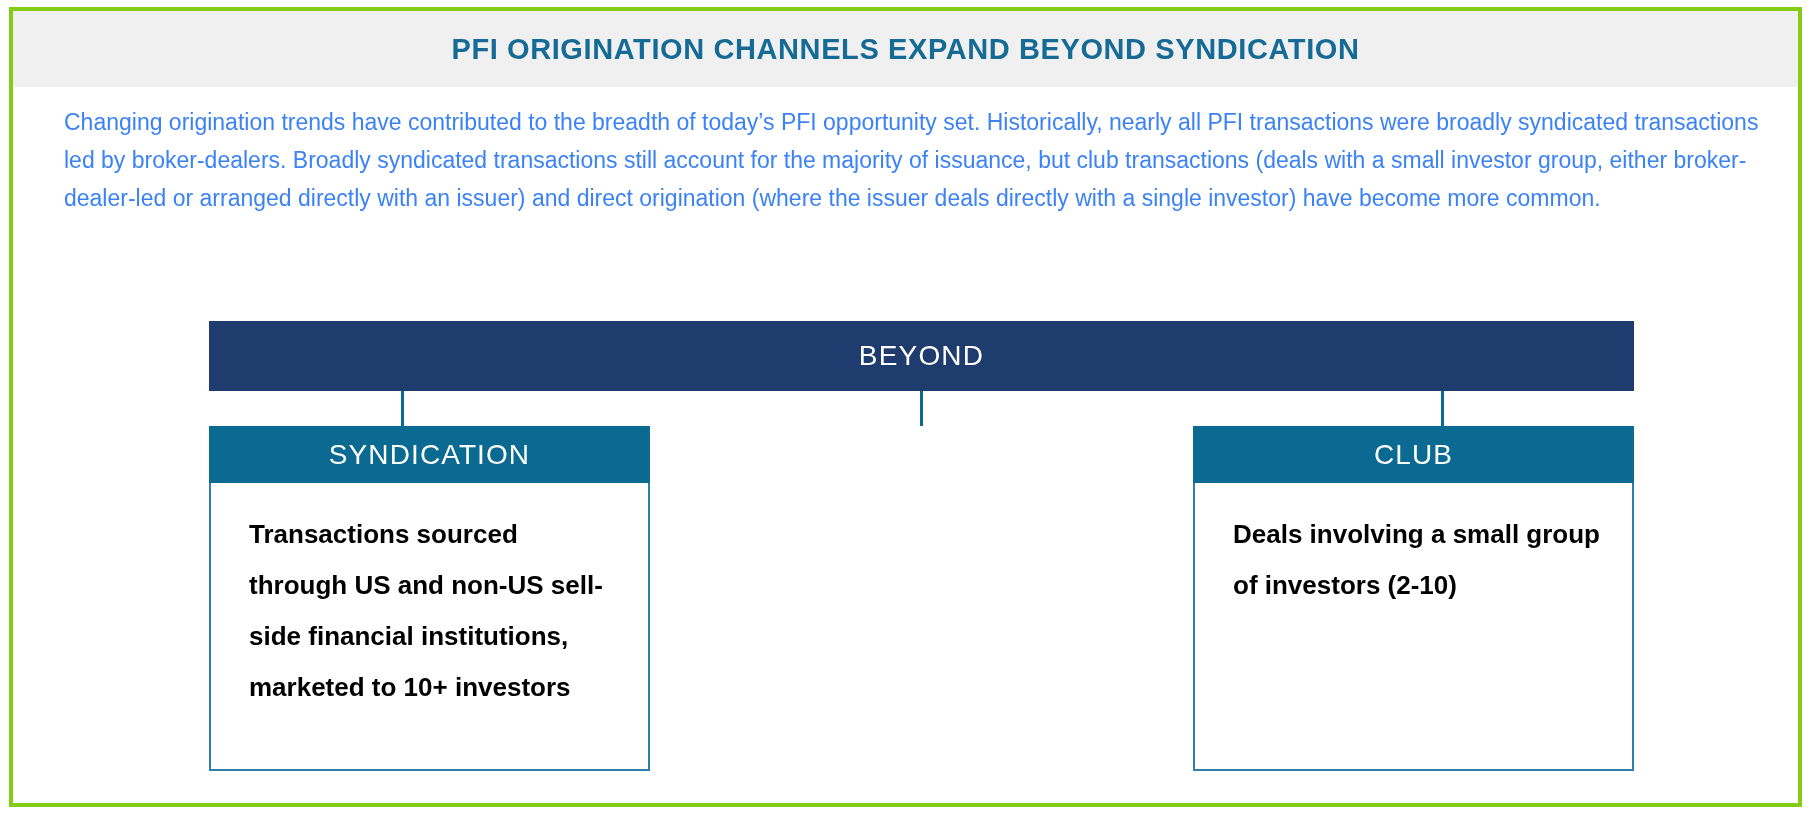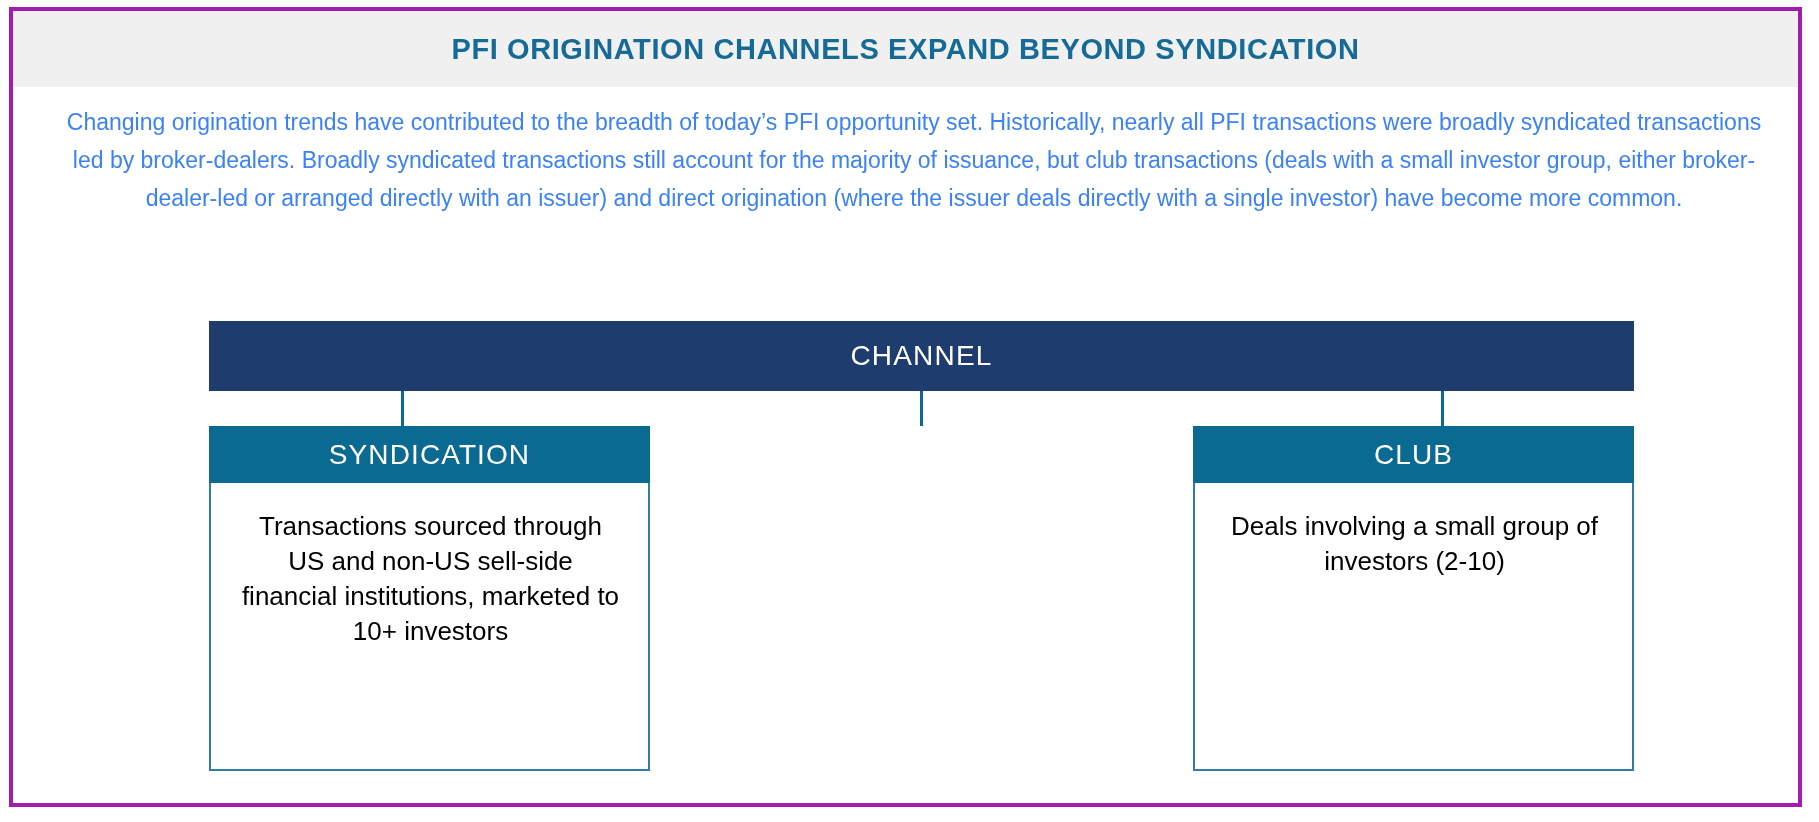--- a/index.html
+++ b/index.html
@@ -13,24 +13,23 @@
     font-family: "Liberation Sans", sans-serif;
     overflow: hidden;
   }
 
   .exhibit {
     position: absolute;
     left: 9px;
     top: 7px;
     width: 1793px;
     height: 800px;
-    border: 4px solid #a21caf;
+    border: 4px solid #84cc16;
     background: #ffffff;
     box-sizing: border-box;
-    text-align: center;
   }
 
   
   .title-band {
     position: absolute;
     left: 0;
     top: 0;
     right: 0;
     height: 76px;
     background: #f0f0f0;
@@ -133,39 +132,40 @@
     height: 288px;
     border: 2px solid #2d7fa8;
     border-top: none;
     background: #ffffff;
     box-sizing: border-box;
     padding: 26px 28px 0 30px;
   }
   .col-body-text {
     color: #000000;
     font-size: 26px;
-    line-height: 35px;
-    font-weight: 400;
+    line-height: 51px;
+    font-weight: 700;
+    margin-left: 8px;
   }
 </style>
 </head>
 <body>
 
 <div class="exhibit">
 
   <div class="title-band">
     <div class="title-text">PFI ORIGINATION CHANNELS EXPAND BEYOND SYNDICATION</div>
   </div>
 
   <div class="intro">Changing origination trends have contributed to the breadth of today’s PFI opportunity set. Historically, nearly all PFI transactions were broadly syndicated transactions led by broker-dealers. Broadly syndicated transactions still account for the majority of issuance, but club transactions (deals with a small investor group, either broker-dealer-led or arranged directly with an issuer) and direct origination (where the issuer deals directly with a single investor) have become more common.</div>
 
   <div class="diagram">
 
     <div class="channel-bar">
-      <div class="channel-label">CHANNEL</div>
+      <div class="channel-label">BEYOND</div>
     </div>
 
     <div class="connectors">
       <div class="connector c1"></div>
       <div class="connector c2"></div>
       <div class="connector c3"></div>
     </div>
 
     <div class="columns">
 

